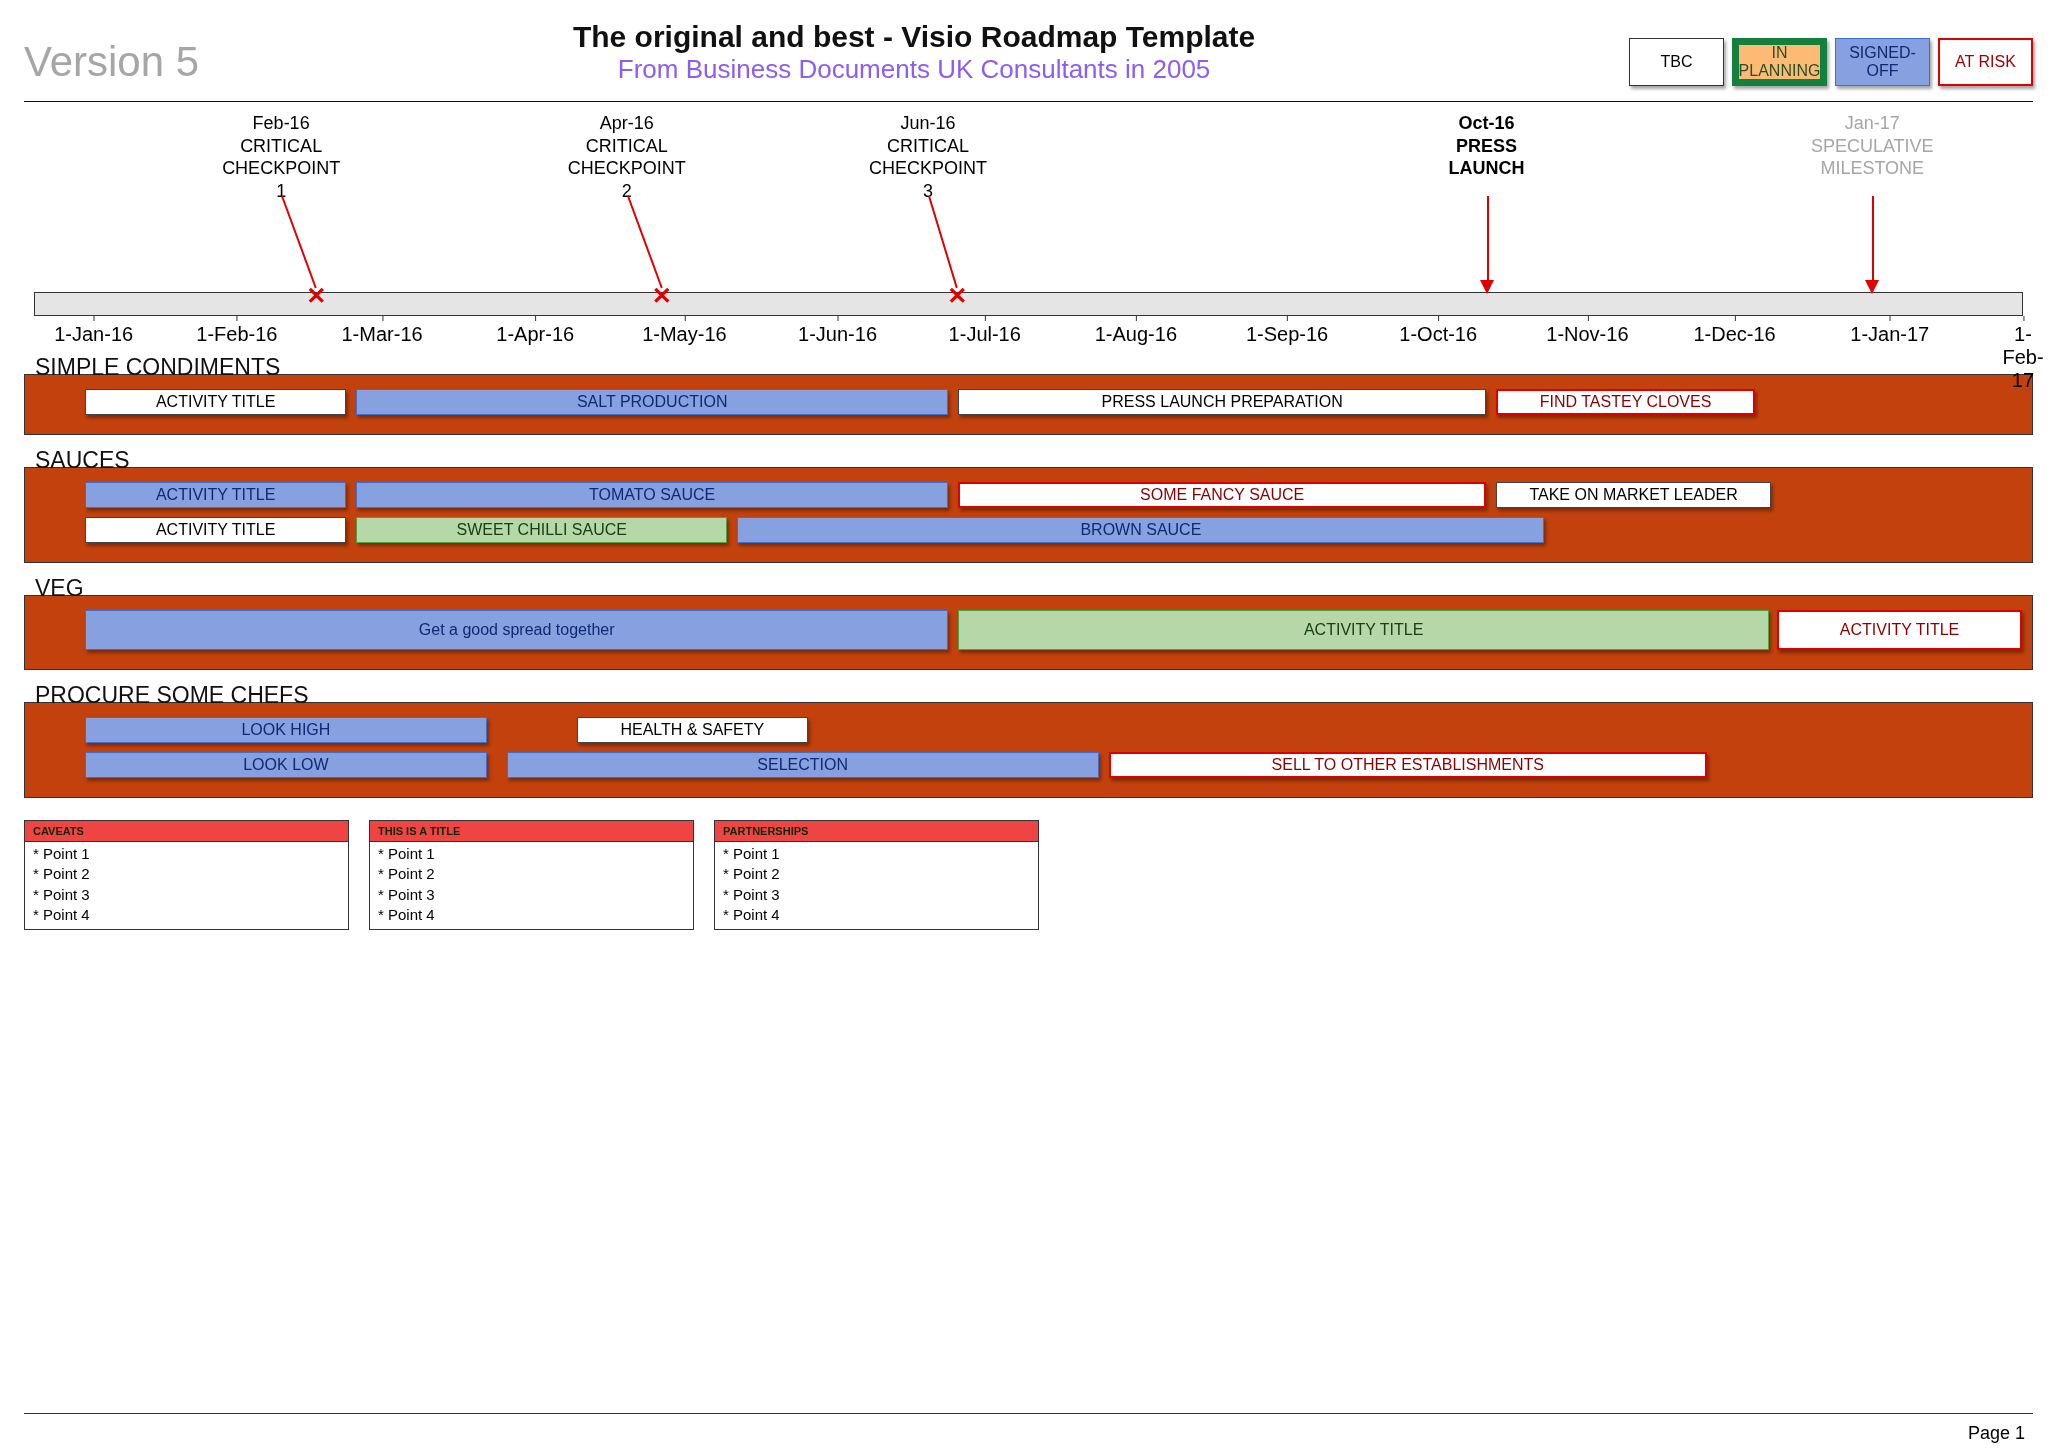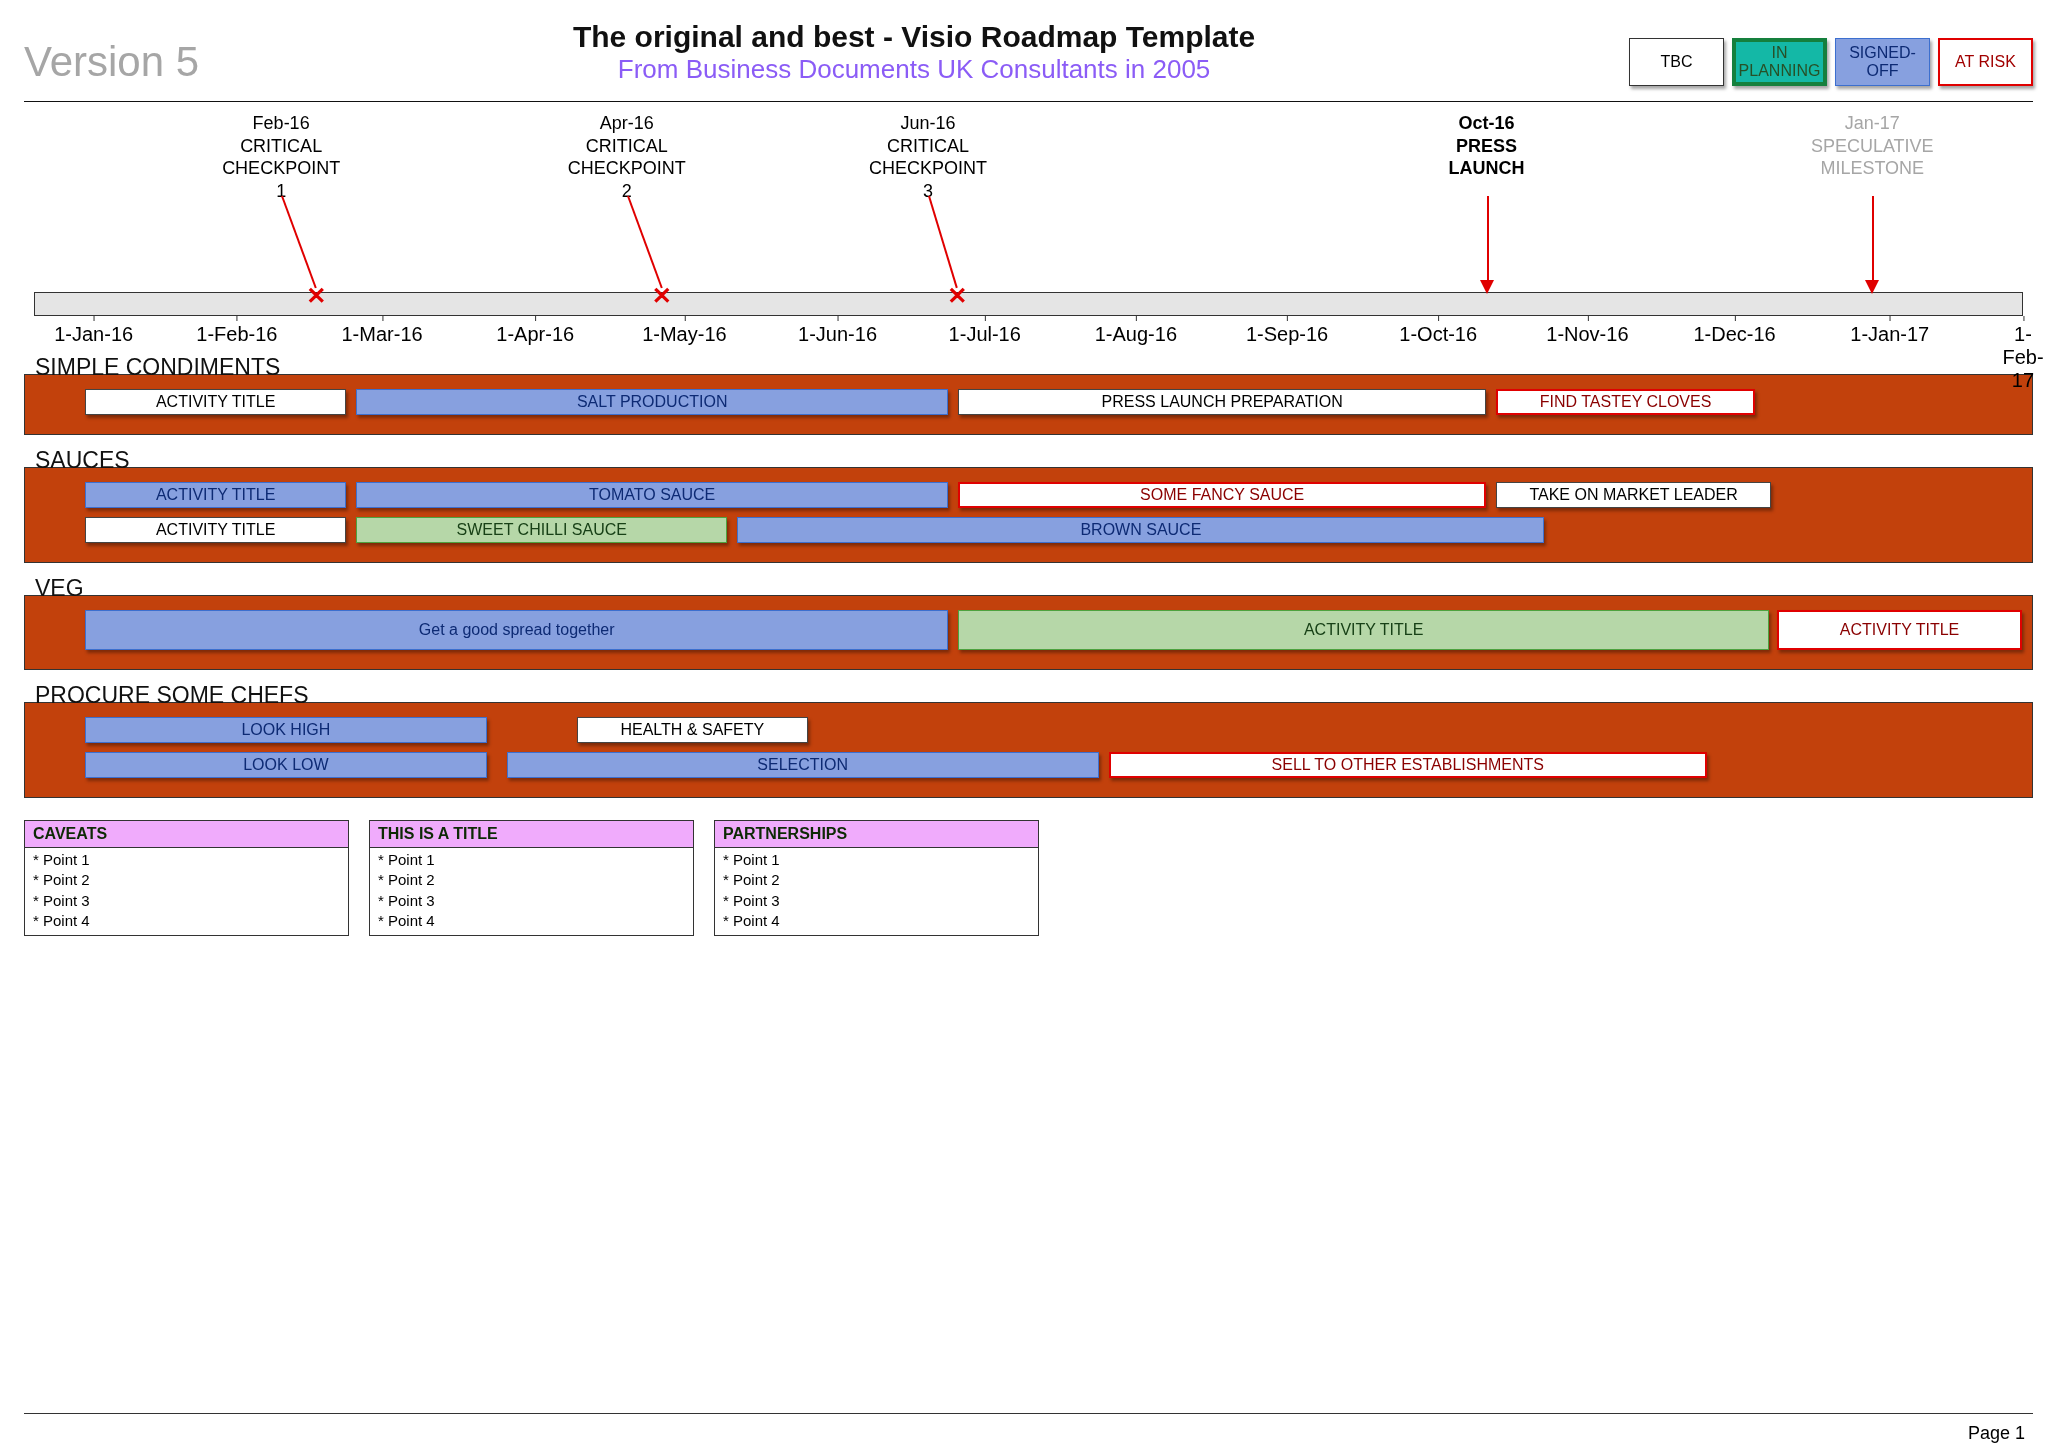--- a/index.html
+++ b/index.html
@@ -57,21 +57,21 @@
     height: 48px;
     display: flex;
     align-items: center;
     justify-content: center;
     font-size: 16px;
     text-align: center;
     line-height: 1.1;
     box-shadow: 2px 3px 3px rgba(0,0,0,0.35);
   }
   .bx-tbc     { border: 1px solid #333; background: #fff; }
-  .bx-plan    { border: 4px solid #15803d; background: #14b8a6; color:#275027;}
+  .bx-plan    { border: 7px solid #15803d; background: #fdba74; color:#275027;}
   .bx-signed  { border: 1px solid #3c6fcf; background: #87a0df; color:#0d2a74;}
   .bx-risk    { border: 2.5px solid #e00000; background: #fff; color:#a10000;}
 
   
   .milestone-area {
     position: relative;
     height: 220px;
     margin-top: 10px;
   }
   .milestone-label {
@@ -178,25 +178,25 @@
     display: flex;
     gap: 20px;
     margin-top: 10px;
   }
   .footbox {
     width: 325px;
     border: 1px solid #333;
     font-size: 15px;
   }
   .footbox-title {
-    background: #f0abfc;
+    background: #ef4444;
     color: #0d2a05;
     font-weight: bold;
     padding: 4px 8px;
-    font-size: 16px;
+    font-size: 11px;
     border-bottom: 1px solid #333;
   }
   .footbox-body {
     padding: 2px 8px 4px 8px;
     background: #fff;
   }
   .footbox-body div {
     font-size: 15px;
     line-height: 1.35;
   }

